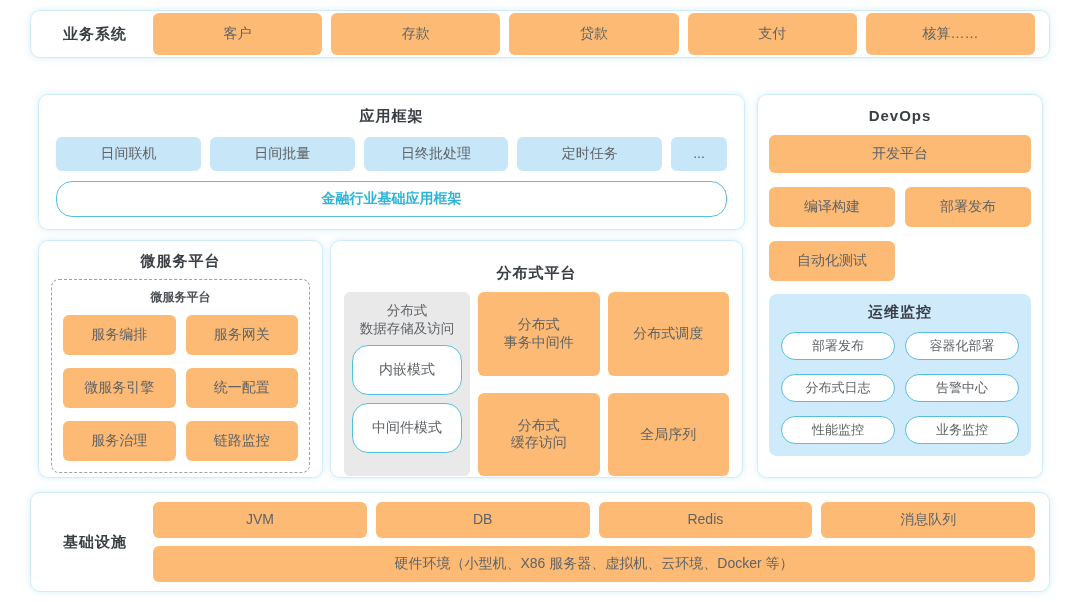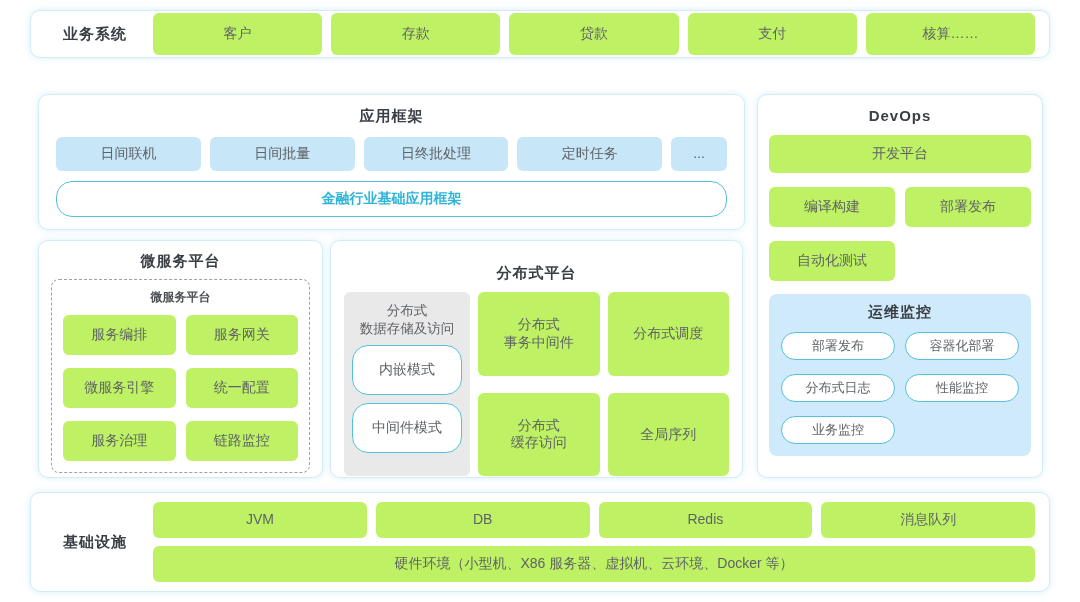--- a/index.html
+++ b/index.html
@@ -37,21 +37,21 @@
     display: flex;
     align-items: center;
     justify-content: center;
     text-align: center;
     font-size: 14px;
     color: #5f6366;
     border-radius: 6px;
     line-height: 1.25;
     white-space: pre-line;
   }
-  .gray  { background: #bef264; }
+  .gray  { background: #fdba74; }
   .blue  { background: #c7e6f8; }
   .outline {
     background: #fff;
     border: 1px solid #55c0dc;
     border-radius: 16px;
   }
   .cyan-text { color: #2eb4d8; font-weight: bold; }
 
   
   #biz-panel {
@@ -179,20 +179,21 @@
     <div class="box gray">编译构建</div>
     <div class="box gray">部署发布</div>
     <div class="box gray">自动化测试</div>
   </div>
   <div id="monitor-panel">
     <div class="section-title">运维监控</div>
     <div class="grid">
       <div class="box outline">部署发布</div>
       <div class="box outline">容器化部署</div>
       <div class="box outline">分布式日志</div>
+      <div class="box outline">告警中心</div>
       <div class="box outline">性能监控</div>
       <div class="box outline">业务监控</div>
     </div>
   </div>
 </div>
 
 <div class="panel" id="micro-panel">
   <div class="section-title">微服务平台</div>
   <div id="micro-dashed">
     <div class="inner-title">微服务平台</div>

